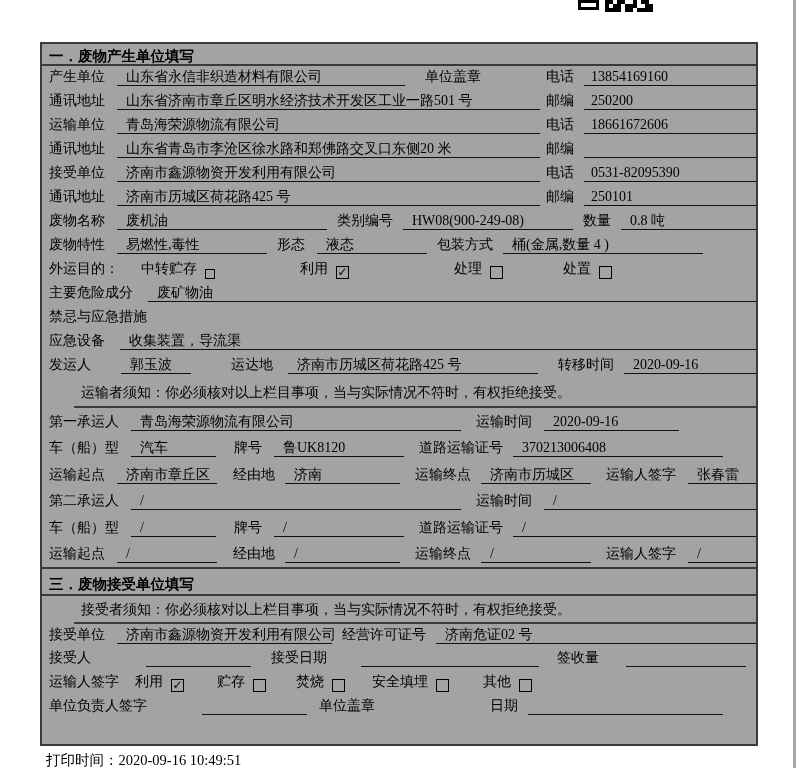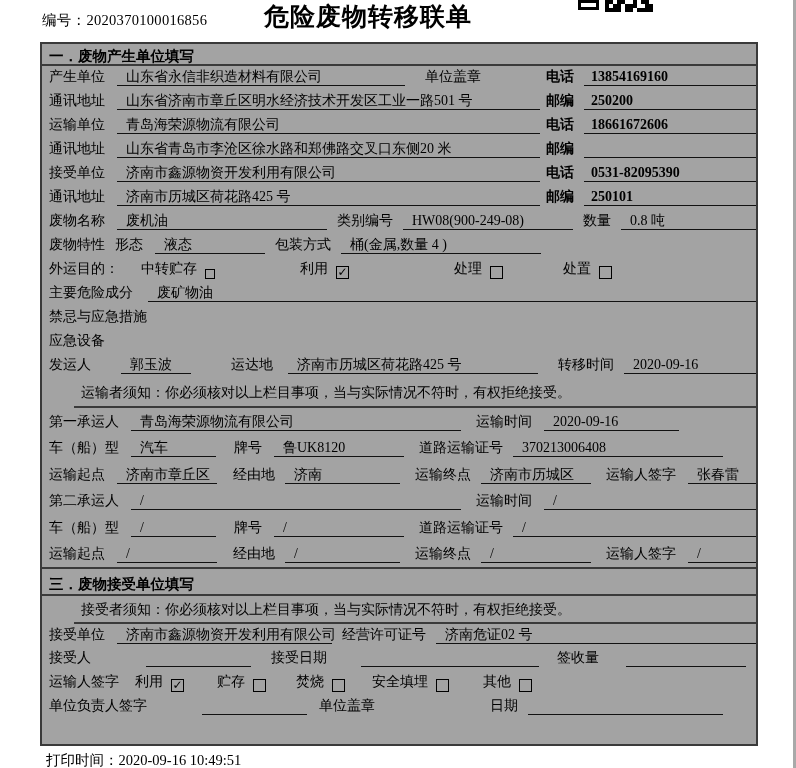--- a/index.html
+++ b/index.html
@@ -35,21 +35,21 @@
   .sct1 .row { height:24px; }
   .sct2 .row { height:26.5px; }
   .sct3 .row { height:23.7px; }
   .lb { white-space:nowrap; flex-shrink:0; }
   .ul { border-bottom:1.3px solid #111; padding:0 0 0 9px; white-space:nowrap;
         flex-shrink:0; min-height:17px; line-height:17px;margin-top:44px; }
   .grow { flex:1 1 auto; }
   .sp { flex:1 1 auto; }
   .lft { width:497px; display:flex; align-items:flex-end; flex-shrink:0; }
   .lft .ul.grow { margin-right:6px; }
-  .rgt { flex:1 1 auto; display:flex; align-items:flex-end;font-weight:bold; }
+  .rgt { flex:1 1 auto; display:flex; align-items:flex-end; }
   .rgt .lb { margin-right:10px; }
   .rgt .ul { flex:1 1 auto; padding-left:7px; }
 
   
   .u70{width:70px}.u85{width:85px}.u100{width:100px}.u105{width:105px}.u110{width:110px}
   .u115{width:115px}.u120{width:120px}.u130{width:130px}.u135{width:135px}.u150{width:150px}
   .u170{width:170px}.u178{width:178px}.u195{width:195px}.u200{width:200px}.u210{width:210px}.u215{width:215px}.u250{width:250px}.u288{width:288px}.u330{width:330px}.m10{margin-left:10px}.m12{margin-left:12px}.m15{margin-left:15px}
   .m16{margin-left:16px}.m18{margin-left:18px}.m20{margin-left:20px}.m22{margin-left:22px}
   .m27{margin-left:27px}.m30{margin-left:30px}.m33{margin-left:33px}.m34{margin-left:34px}
   .m40{margin-left:40px}.m55{margin-left:55px}.m60{margin-left:60px}.m85{margin-left:85px}
@@ -61,23 +61,21 @@
         font-family:"DejaVu Sans",sans-serif; position:relative; top:1px; flex-shrink:0; }
   .cb.sm { width:10px; height:10px; line-height:8px; font-size:9px; }
 
   .footer { position:absolute; left:46px; top:751px; font-size:14.5px; }
 </style>
 </head>
 <body>
 
 <div class="page">
 
-  <div class="doc-no"><span>编号：</span><span>2020370100016856</span></div>
-
-  <div class="doc-title">危险废物转移联单</div>
+
 
   <div class="qr">
     <div class="qr-outline"></div>
     <div class="qr-cells">
       <i class="on"></i>
         <i class="on"></i>
         <i></i>
         <i class="on"></i>
         <i class="on"></i>
         <i></i>
@@ -192,20 +190,21 @@
         <span class="lb">废物名称</span>
         <span class="ul u210 m12">废机油</span>
         <span class="lb m10">类别编号</span>
         <span class="ul u170 m10">HW08(900-249-08)</span>
         <span class="lb m10">数量</span>
         <span class="ul grow m10">0.8 吨</span>
       </div>
 
       <div class="row">
         <span class="lb">废物特性</span>
+        <span class="ul u150 m12">易燃性,毒性</span>
         <span class="lb m10">形态</span>
         <span class="ul u110 m12">液态</span>
         <span class="lb m10">包装方式</span>
         <span class="ul u200 m10">桶(金属,数量  4 )</span>
         <span class="sp"></span>
       </div>
 
       <div class="row">
         <span class="lb">外运目的：</span>
         <span class="lb m22">中转贮存</span>
@@ -223,20 +222,21 @@
         <span class="lb">主要危险成分</span>
         <span class="ul grow m15">废矿物油</span>
       </div>
 
       <div class="row">
         <span class="lb">禁忌与应急措施</span>
       </div>
 
       <div class="row">
         <span class="lb">应急设备</span>
+        <span class="ul grow m15">收集装置，导流渠</span>
       </div>
 
       <div class="row">
         <span class="lb">发运人</span>
         <span class="ul u70 m30">郭玉波</span>
         <span class="lb m40">运达地</span>
         <span class="ul u250 m15">济南市历城区荷花路425 号</span>
         <span class="lb m20">转移时间</span>
         <span class="ul grow m10">2020-09-16</span>
       </div>

